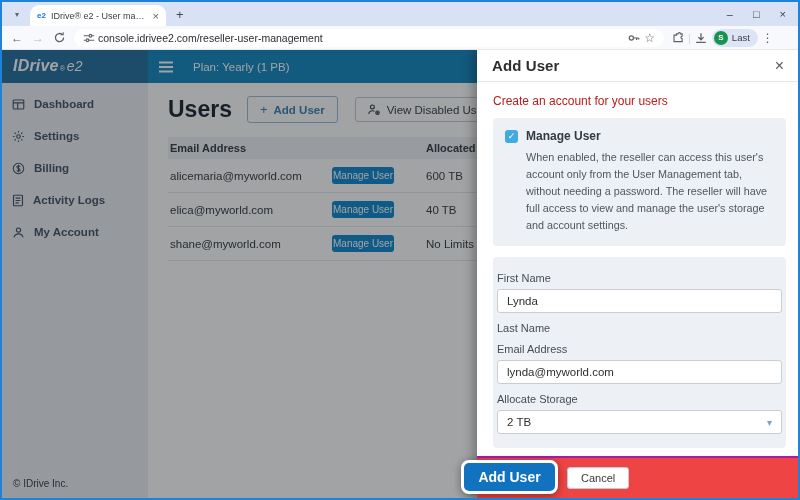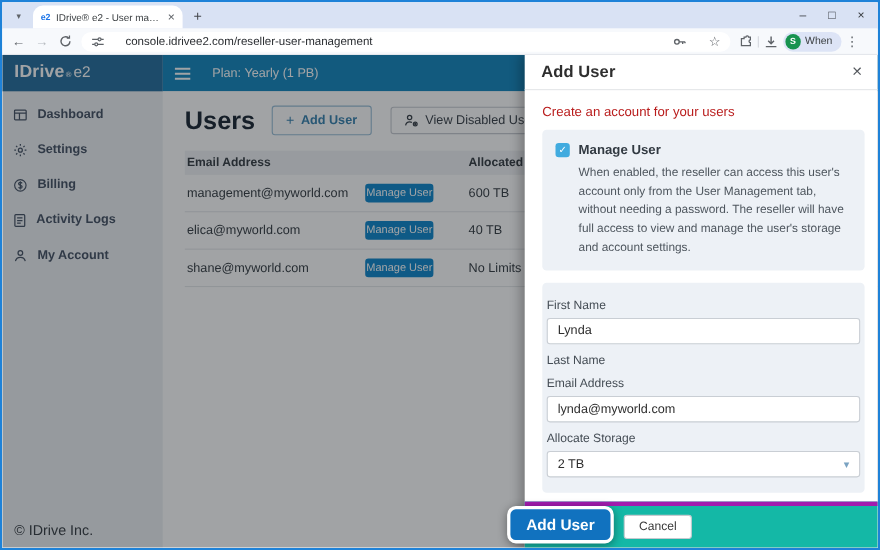--- a/index.html
+++ b/index.html
@@ -12,43 +12,43 @@
   .tab { align-self:flex-end; margin-left:5px; width:136px; height:21px; background:#fff; border-radius:9px 9px 0 0; display:flex; align-items:center; padding:0 7px; gap:5px; }
   .favicon { color:#1a73e8; font-weight:bold; font-size:8px; flex:0 0 auto; }
   .tab-title { font-size:9px; color:#3c4043; white-space:nowrap; overflow:hidden; text-overflow:ellipsis; flex:1 1 auto; }
   .tab-close { font-size:11px; color:#5f6368; flex:0 0 auto; }
   .newtab { margin-left:10px; font-size:13px; color:#44474c; }
   .win-controls { margin-left:auto; margin-right:12px; display:flex; gap:20px; color:#3a3d42; font-size:11px; align-items:center; }
 
   .toolbar { position:absolute; left:0; top:24px; width:796px; height:24px; background:#f7f9fc; display:flex; align-items:center; border-bottom:1px solid #e4e7ec; }
   .navicon { font-size:12px; color:#5f6368; margin-left:9px; }
   .navicon.disabled { color:#b7bbc1; }
-  .omnibox { margin-left:8px; height:18px; flex:1 1 auto; max-width:590px; background:#fff; border-radius:10px; display:flex; align-items:center; padding:0 9px; gap:19px; }
+  .omnibox { margin-left:8px; height:18px; flex:1 1 auto; max-width:590px; background:#fff; border-radius:10px; display:flex; align-items:center; padding:0 9px; gap:3px; }
   .omni-url { font-size:10.5px; color:#2a2d31; white-space:nowrap; overflow:hidden; flex:1 1 auto; }
   .tool-ic { color:#5f6368; display:flex; align-items:center; }
   .omni-star { font-size:12px; color:#5f6368; }
   .chrome-sep { color:#d4d7dc; font-size:11px; margin:0 3px; }
   .profile-pill { display:flex; align-items:center; gap:4px; background:#dde4f6; border-radius:9px; height:18px; padding:2px 8px 2px 2px; margin:0 4px; }
   .avatar { width:14px; height:14px; border-radius:50%; background:#17934f; color:#fff; font-size:8px; font-weight:bold; display:flex; align-items:center; justify-content:center; }
   .profile-name { font-size:9.5px; color:#3c4043; }
   .more-dots { font-size:12px; color:#5f6368; margin-right:9px; }
 
   
   .app { position:absolute; left:0; top:48px; width:796px; height:448px; background:#fff; overflow:hidden; }
 
   .sidebar { position:absolute; left:0; top:0; bottom:0; width:146px; background:#eef1f4; z-index:1; }
-  .logo-block { height:33px; background:#2b72a0; color:#fff; display:flex; align-items:baseline; padding:7px 0 0 11px; }
+  .logo-block { height:33px; background:#2b72a0; color:#fff; display:flex; align-items:baseline; padding:7px 0 0 11px;font-style:italic; }
   .logo-main { font-size:16px; font-weight:bold; letter-spacing:0.2px; }
   .logo-reg { font-size:7px; vertical-align:super; margin:0 2px 0 1px; }
   .logo-suffix { font-size:14px; }
   .nav { padding-top:5px; }
   .nav-item { height:32px; display:flex; align-items:center; gap:9px; padding-left:10px; color:#4a5668; font-size:11.5px; font-weight:bold; }
   .nav-item .nico { display:flex; align-items:center; }
   .nav-item.active { background:#dde3e9; color:#1d6a96; }
-  .side-foot { position:absolute; left:11px; bottom:9px; font-size:13px; color:#3d4349; }
+  .side-foot { position:absolute; left:11px; bottom:9px; font-size:10px; color:#3d4349; }
 
   .topbar { position:absolute; left:146px; right:0; top:0; height:33px; background:#1989c0; display:flex; align-items:center; z-index:1; }
   .hamburger { margin-left:10px; display:flex; }
   .plan-label { color:#fff; font-size:11.5px; margin-left:19px; }
 
   .content { position:absolute; left:146px; right:0; top:33px; bottom:0; background:#fff; padding:13px 0 0 20px; z-index:1; }
   .title-row { display:flex; align-items:center; }
   .page-title { font-size:23px; font-weight:bold; color:#1f2b37; }
   .btn-group { display:flex; margin-left:15px; border:1px solid #9cc0d8; border-radius:3px; background:#fdfdfe; }
   .seg-btn { display:flex; align-items:center; gap:6px; padding:5px 12px; color:#3d85b0; font-size:11.5px; font-weight:bold; }
@@ -78,21 +78,21 @@
   .checkbox { width:13px; height:13px; background:#41abdf; border-radius:3px; color:#fff; font-size:9px; display:flex; align-items:center; justify-content:center; }
   .mp-label { font-size:12px; font-weight:bold; color:#323a42; }
   .mp-desc { margin:6px 0 0 21px; font-size:10.8px; line-height:1.58; color:#4e565e; width:250px; }
 
   .fields-panel { margin-top:11px; padding:6px 4px 14px; }
   .f-label { font-size:11px; color:#454d55; margin:9px 0 5px; }
   .f-input { width:100%; height:24px; border:1px solid #c9ced4; border-radius:3px; background:#fff; padding:0 9px; font-size:11.5px; color:#2e2e2e; font-family:"Liberation Sans",sans-serif; }
   .f-select { width:100%; height:24px; border:1px solid #c9ced4; border-radius:3px; background:#fff; padding:0 9px; font-size:11.5px; color:#2e2e2e; display:flex; align-items:center; }
   .sel-caret { margin-left:auto; color:#7aa3c2; font-size:10px; }
 
-  .drawer-footer { position:absolute; left:0; right:0; bottom:0; height:42px; background:#14b8a6; border-top:4px solid #a21caf; display:flex; align-items:center; }
+  .drawer-footer { position:absolute; left:0; right:0; bottom:0; height:42px; background:#ef4444; border-top:2px solid #a21caf; display:flex; align-items:center; }
   .cancel-btn { margin-left:90px; padding:4px 13px; background:#fff; border:1px solid #c6cacf; border-radius:3px; font-size:11px; color:#3a3a3a; }
 
   .big-add-btn { position:absolute; left:459px; top:410px; width:97px; height:34px; background:#1172bf; border:3px solid #fff; border-radius:8px; color:#fff; font-size:14px; font-weight:bold; z-index:20; display:flex; align-items:center; justify-content:center; box-shadow:0 2px 9px rgba(0,0,0,0.4); font-family:"Liberation Sans",sans-serif; }
 
   svg { display:block; }
 </style>
 </head>
 <body>
 
 <div class="screen">
@@ -144,21 +144,21 @@
         </svg>
     </span>
     <span class="chrome-sep">|</span>
     <span class="tool-ic">
       <svg width="14" height="14" viewBox="0 0 16 16" fill="none" stroke="currentColor" stroke-width="1.5">
           <path d="M8 2.5v7M5 7l3 3 3-3M2.5 13h11"></path>
         </svg>
     </span>
     <div class="profile-pill">
       <span class="avatar">S</span>
-      <span class="profile-name">When</span>
+      <span class="profile-name">Last</span>
     </div>
     <span class="more-dots">⋮</span>
   </div>
 
   <div class="app">
 
     <aside class="sidebar">
       <div class="logo-block">
         <span class="logo-main">IDrive</span>
         <span class="logo-reg">®</span>
@@ -245,21 +245,21 @@
         </div>
       </div>
 
       <div class="users-table">
         <div class="t-head">
           <span>Email Address</span>
           <span></span>
           <span class="col-storage">Allocated Storage</span>
         </div>
         <div class="t-row">
-          <span>management@myworld.com</span>
+          <span>alicemaria@myworld.com</span>
           <button class="manage-btn">Manage User</button>
           <span class="storage-cell">600 TB</span>
         </div>
         <div class="t-row">
           <span>elica@myworld.com</span>
           <button class="manage-btn">Manage User</button>
           <span class="storage-cell">40 TB</span>
         </div>
         <div class="t-row">
           <span>shane@myworld.com</span>

